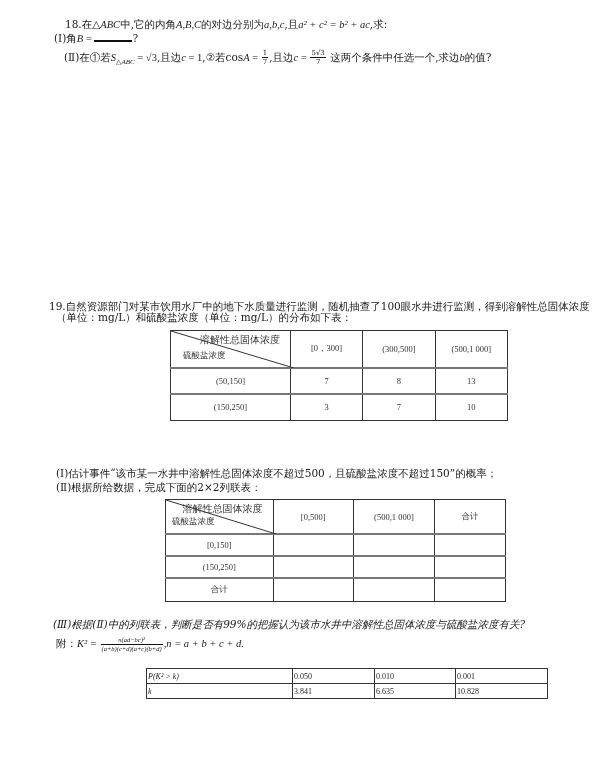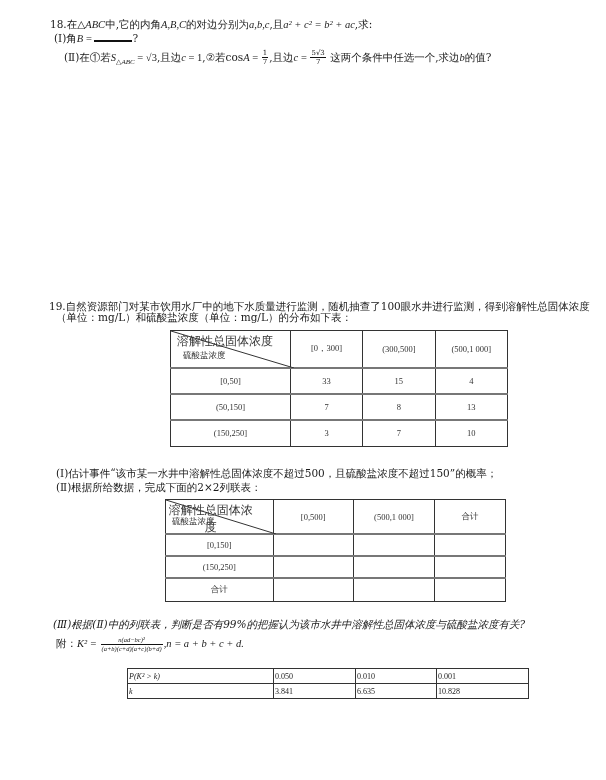--- a/index.html
+++ b/index.html
@@ -15,29 +15,29 @@
   sup, sub { font-size:7px; line-height:0; }
   .blank { display:inline-block; width:38px; border-bottom:2px solid #111; vertical-align:baseline; height:8px; }
   .frac { display:inline-block; vertical-align:middle; text-align:center; font-size:7px; line-height:8px; margin:0 1px; }
   .frac .num { display:block; border-bottom:1px solid #111; padding:0 1px; }
   .frac .den { display:block; padding:0 1px; }
   table { position:absolute; border-collapse:collapse; }
   .t1 td, .t2 td { border:1px solid #333; text-align:center; font-size:8.5px; color:#333; font-family:"Liberation Serif","DejaVu Serif",serif; }
   .t1 tr.r td, .t2 tr.r td { border-top:2px solid #777; }
   .diag { position:relative; padding:0; }
   .diag svg { position:absolute; left:0; top:0; }
-  .diag .tr { position:absolute; right:17px; top:2px; font-size:12px; }
+  .diag .tr { position:absolute; right:10px; top:2px; font-size:10px; }
   .diag .bl { position:absolute; left:12px; bottom:5px; font-size:8.5px; }
   .t3 td { border:1px solid #333; font-size:8px; padding:0 1px; text-align:left; font-family:"Liberation Serif","DejaVu Serif",serif; color:#222; height:14px; }
   .t3 { border:1.5px solid #222; }
 </style>
 </head>
 <body>
 
-<div class="line" style="left:50px; top:17px;">
+<div class="line" style="left:65px; top:17px;">
   <span>18.</span><span>在△</span><span class="math">ABC</span><span>中,它的内角</span><span class="math">A,B,C</span><span>的对边分别为</span><span class="math">a,b,c</span><span>,且</span><span class="math">a² + c² = b² + ac</span><span>,求:</span>
 </div>
 <div class="line" style="left:54px; top:31px;">
   <span>(Ⅰ)角</span><span class="math">B</span><span class="up"> = </span><span class="blank"></span><span>?</span>
 </div>
 <div class="line" style="left:64px; top:49px;">
   <span>(Ⅱ)在①若</span><span class="math">S</span><sub class="math">△ABC</sub><span class="up"> = √3</span><span>,且边</span><span class="math">c</span><span class="up"> = 1</span><span>,②若cos</span><span class="math">A</span><span class="up"> = </span><span class="frac"><span class="num">1</span><span class="den">7</span></span><span>,且边</span><span class="math">c</span><span class="up"> = </span><span class="frac"><span class="num">5√3</span><span class="den">7</span></span><span> 这两个条件中任选一个,求边</span><span class="math">b</span><span>的值?</span>
 </div>
 
 <div class="line" style="left:49px; top:299px;">19.自然资源部门对某市饮用水厂中的地下水质量进行监测，随机抽查了100眼水井进行监测，得到溶解性总固体浓度</div>
@@ -49,26 +49,20 @@
     <td class="diag" style="width:122px; height:36px;">
       <svg width="123" height="37">
             <line x1="0" y1="0" x2="123" y2="37" stroke="#333" stroke-width="1"></line>
           </svg>
       <span class="tr">溶解性总固体浓度</span>
       <span class="bl">硫酸盐浓度</span>
     </td>
     <td style="width:71px;margin-left:48px;">[0，300]</td>
     <td style="width:71px;">(300,500]</td>
     <td style="width:71px;">(500,1 000]</td>
-  </tr>
-  <tr class="r" style="height:26px;">
-    <td>[0,50]</td>
-    <td>33</td>
-    <td>15</td>
-    <td>4</td>
   </tr>
   <tr class="r" style="height:26px;">
     <td>(50,150]</td>
     <td>7</td>
     <td>8</td>
     <td>13</td>
   </tr>
   <tr class="r" style="height:26px;">
     <td>(150,250]</td>
     <td>3</td>
@@ -114,21 +108,21 @@
     <td></td>
   </tr>
 </tbody>
   </table>
 
 <div class="line" style="left:53px; top:617px;font-style:italic;">(Ⅲ)根据(Ⅱ)中的列联表，判断是否有99%的把握认为该市水井中溶解性总固体浓度与硫酸盐浓度有关?</div>
 <div class="line" style="left:56px; top:632px; line-height:22px;">
   <span>附：</span><span class="math">K² = </span><span class="frac math" style="font-size:6.5px;"><span class="num">n(ad−bc)²</span><span class="den">(a+b)(c+d)(a+c)(b+d)</span></span><span class="math">,n = a + b + c + d.</span>
 </div>
 
-<table class="t3" style="left:127px; top:668px; width:402px;">
+<table class="t3" style="left:146px; top:668px; width:402px;">
   <tbody>
       <tr>
     <td class="math" style="width:143px;">P(K² &gt; k)</td>
     <td style="width:79px;margin-top:8px;">0.050</td>
     <td style="width:78px;">0.010</td>
     <td>0.001</td>
   </tr>
   <tr>
     <td class="math">k</td>
     <td>3.841</td>

